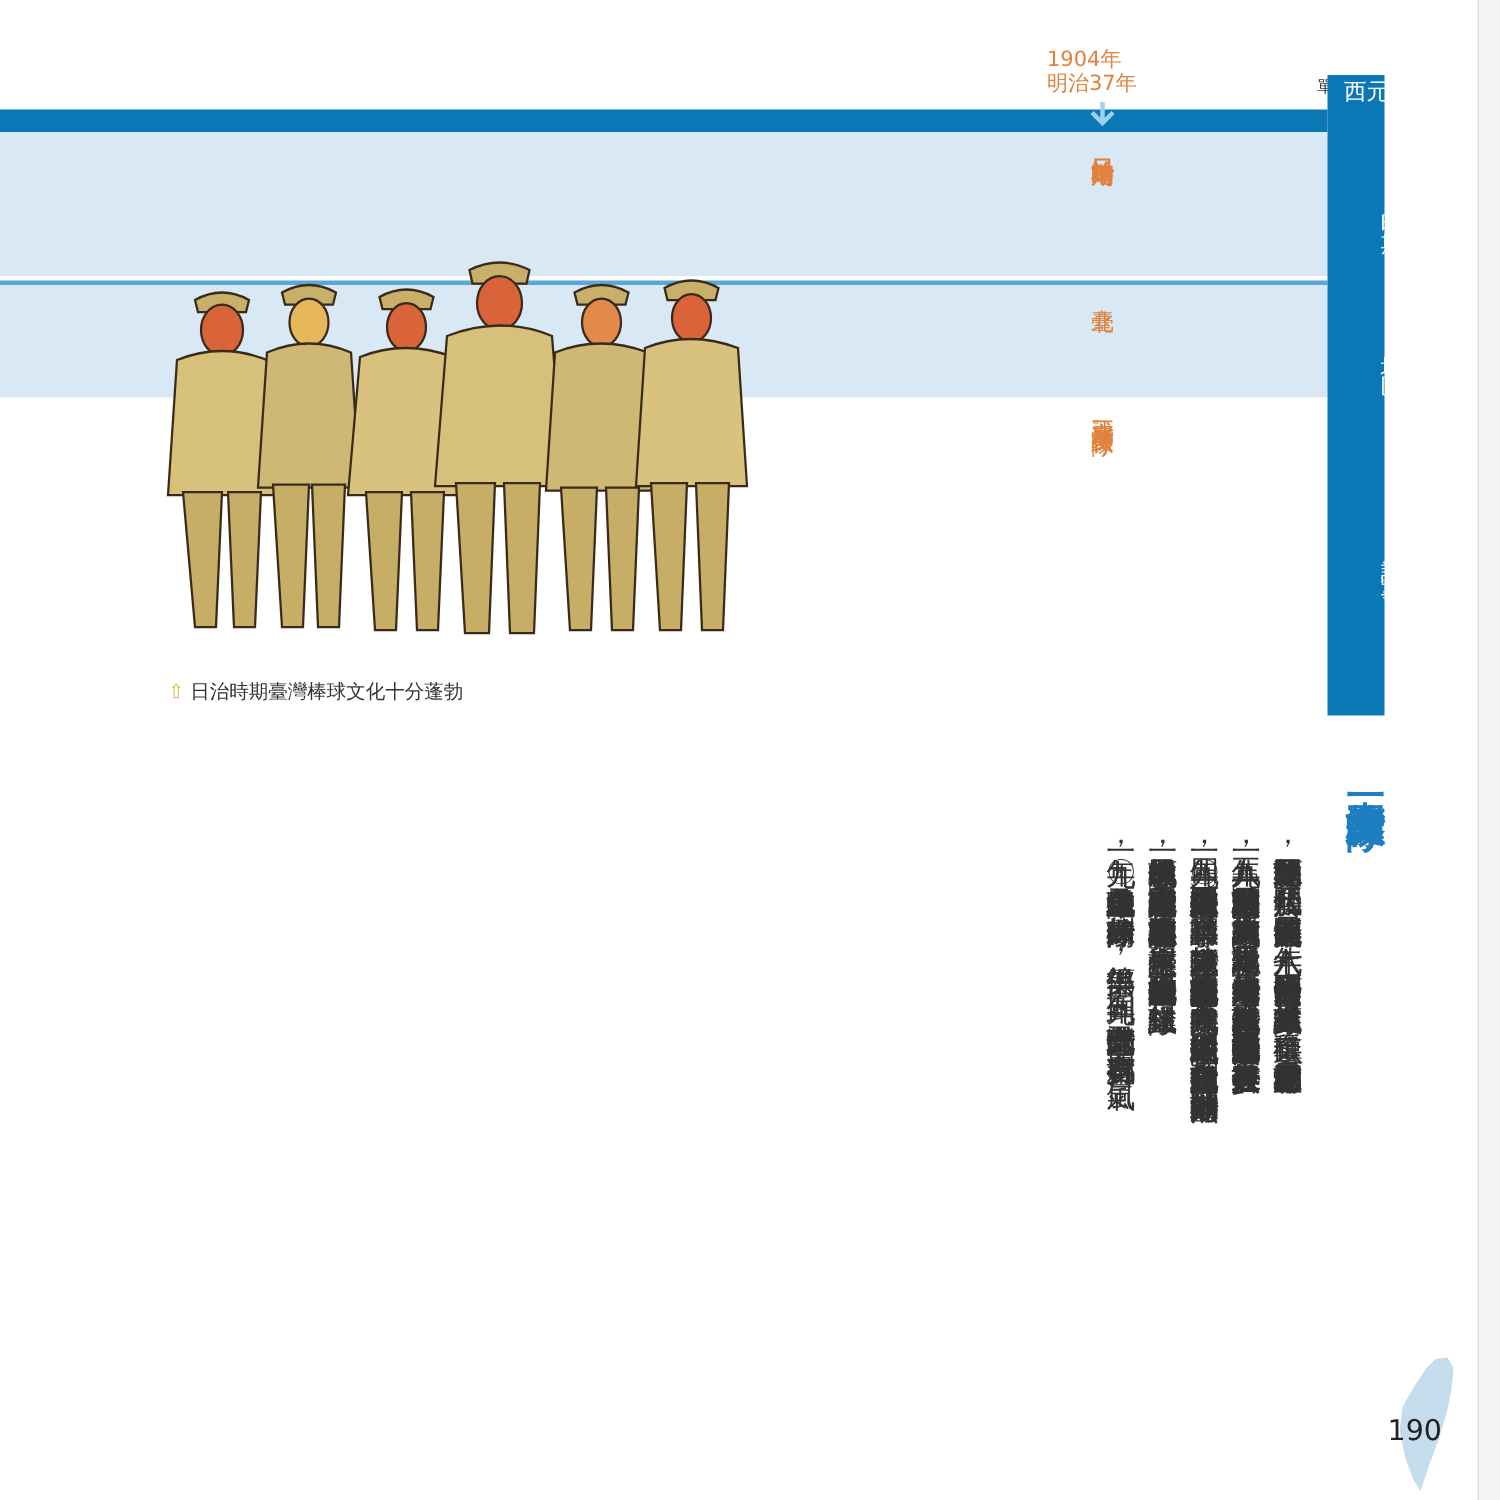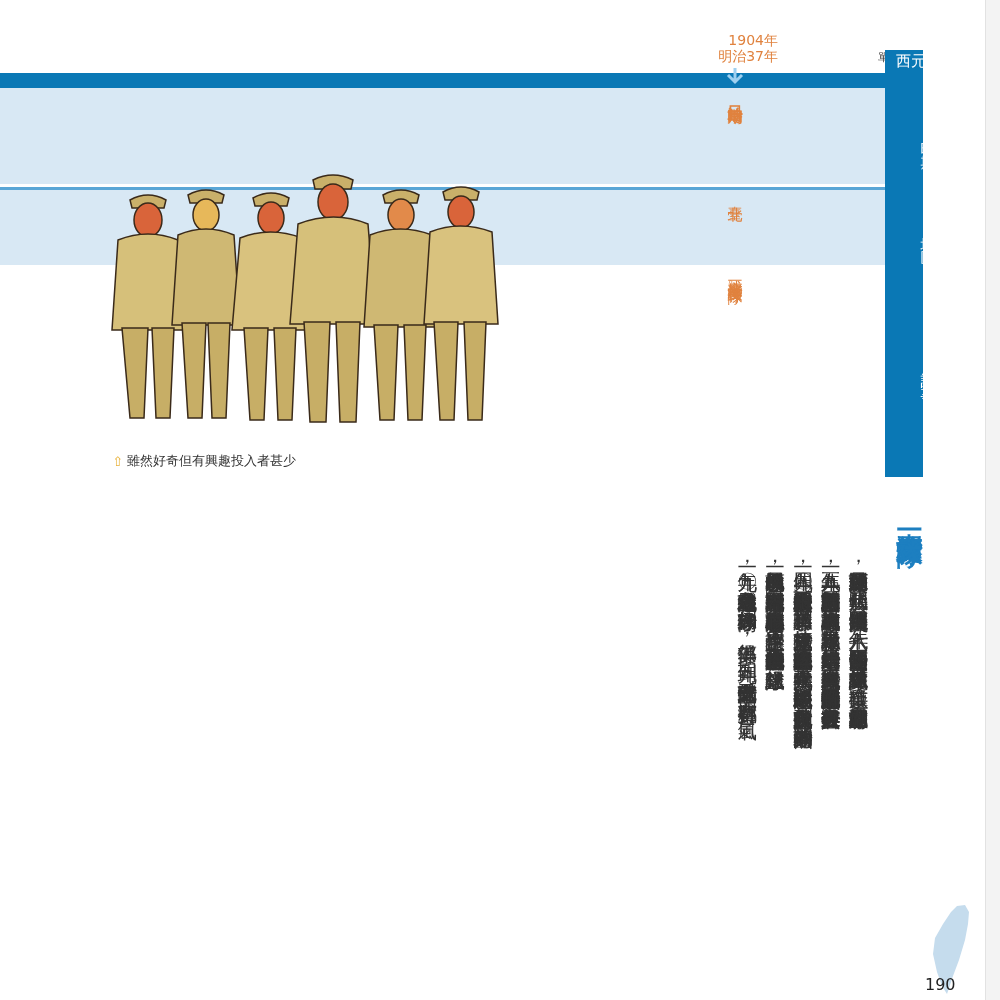--- a/index.html
+++ b/index.html
@@ -11,38 +11,38 @@
     
     .band-dark { position: absolute; left: 0; top: 73px; width: 885px; height: 15px; background: #0a78b5; }
     .band-light-1 { position: absolute; left: 0; top: 88px; width: 885px; height: 96px; background: #d8e8f4; }
     .band-line { position: absolute; left: 0; top: 187px; width: 885px; height: 3px; background: #5aa6d6; }
     .band-light-2 { position: absolute; left: 0; top: 190px; width: 885px; height: 75px; background: #d8e8f4; }
 
     .right-col { position: absolute; left: 885px; top: 50px; width: 38px; height: 427px; background: #0a78b5; }
     .unit-label { position: absolute; left: 878px; top: 34px; font-size: 11px; color: #333; white-space: nowrap; margin-top: 16px; }
     .col-cell { position: absolute; left: 885px; width: 52px; color: #ffffff; font-size: 15px; text-align: center; writing-mode: vertical-rl; letter-spacing: 14px; display: flex; align-items: flex-start; justify-content: center; }
 
-    .year-label { position: absolute; left: 698px; top: 32px; width: 80px; text-align: right; color: #e0823e; font-size: 14px; line-height: 16px; }
+    .year-label { position: absolute; left: 698px; top: 32px; width: 80px; text-align: left; color: #e0823e; font-size: 14px; line-height: 16px; }
     .arrow { position: absolute; left: 725px; top: 66px; width: 20px; height: 20px; }
 
     .tl-text { position: absolute; writing-mode: vertical-rl; color: #e0823e; font-size: 15px; line-height: 16px; letter-spacing: 1px; }
 
     
     .illustration { position: absolute; left: 108px; top: 140px; width: 420px; height: 300px; }
     .caption { position: absolute; left: 112px; top: 452px; font-family: "DejaVu Serif", serif; font-size: 13px; color: #333; display: flex; align-items: center; gap: 4px; }
     .caption-icon { color: #e8b23a; font-size: 13px; }
 
     
     .article-title { position: absolute; left: 893px; top: 513px; writing-mode: vertical-rl; color: #1d7fc0; font-size: 26px; font-weight: bold; letter-spacing: 1px; }
     .article-body { position: absolute; left: 102px; top: 537px; width: 770px; height: 420px; writing-mode: vertical-rl; font-family: "DejaVu Serif", serif; font-size: 19.5px; line-height: 27.8px; color: #333; text-align: justify; }
     .article-body p { text-indent: 1em; }
     .article-body p.first { text-indent: 0; }
 
     .taiwan-map { position: absolute; left: 925px; top: 902px; width: 50px; height: 95px; }
-    .page-num { position: absolute; left: 925px; top: 943px; font-size: 16px; color: #222; margin-top: 32px; }
+    .page-num { position: absolute; left: 925px; top: 943px; font-size: 19px; color: #222; }
   </style>
 </head>
 <body>
 
 <div class="page-edge"></div>
 
 <div class="band-dark"></div>
 <div class="band-light-1"></div>
 <div class="band-line"></div>
 <div class="band-light-2"></div>
@@ -96,21 +96,21 @@
 
     <path d="M335 52 q18-10 36 0 l-2 8 h-32z" fill="#c9b06a"></path>
     <ellipse cx="353" cy="72" rx="13" ry="16" fill="#d9643a"></ellipse>
     <path d="M322 92 q30-12 62 0 l6 92 h-74z" fill="#d9c27e"></path>
     <path d="M326 182 l6 98 h14 l4-98z M356 182 l4 98 h14 l4-98z" fill="#c7ae66"></path>
   </g>
 </svg>
 
 <div class="caption">
   <span class="caption-icon">⇧</span>
-  <span>雖然好奇但有興趣投入者甚少</span>
+  <span>日治時期臺灣棒球文化十分蓬勃</span>
 </div>
 
 <div class="article-title">臺灣第一支棒球隊</div>
 <div class="article-body">
   <p class="first" style="text-indent:1em;">棒球是源於美國的球類運動，發明於一八三〇年代，日後逐漸在美國流傳開來。一八七六年，赴美波士頓留學的平岡熙歸國，並在日本組織了第一支棒球隊，這種以手套、球棒為主體的運動在日本蔚為風潮。</p>
   <p>一八九五年，日本第一高校棒球隊主將中馬庚首創「野球」一詞，正式成為日本棒球的專有名詞，被認為是日本「野球元年」，這年正好是日本統治臺灣的第一年，而棒球也就跟著日本人進入臺灣。一開始臺灣人對日本人熱衷的這項拿著棍子打球跑來跑去的運動十分不解，雖然好奇但有興趣投入者甚少。</p>
   <p>一九〇四年，在總督府中學校（今建國中學）校長田中敬一的大力支持下，購買了球棒和手套，成立臺灣第一支棒球隊，不久國語學校師範部（今臺北教育大學）也成立棒球隊，兩隊在一九〇六年正式交手。東門學校（成淵中學）也組成球隊，此後越來越多球隊加入對抗行列，開啟了臺灣棒球的熱潮。</p>
   <p>但棒球的發展也非一帆風順，一九〇七年日本國內有所謂「野球毒害論」，認為過度激烈的棒球運動有害身心，學生應該專注學習，而當時新任中學校長本庄太一也抱持這種論調，禁止組織球隊。</p>
   <p>一九〇九年，全臺各地球隊又相繼成立，例如高砂棒球隊、F俱樂部等，到一九一四年，臺灣北部已有十六支球隊，四處都有對抗賽，風氣</p>
 </div>

